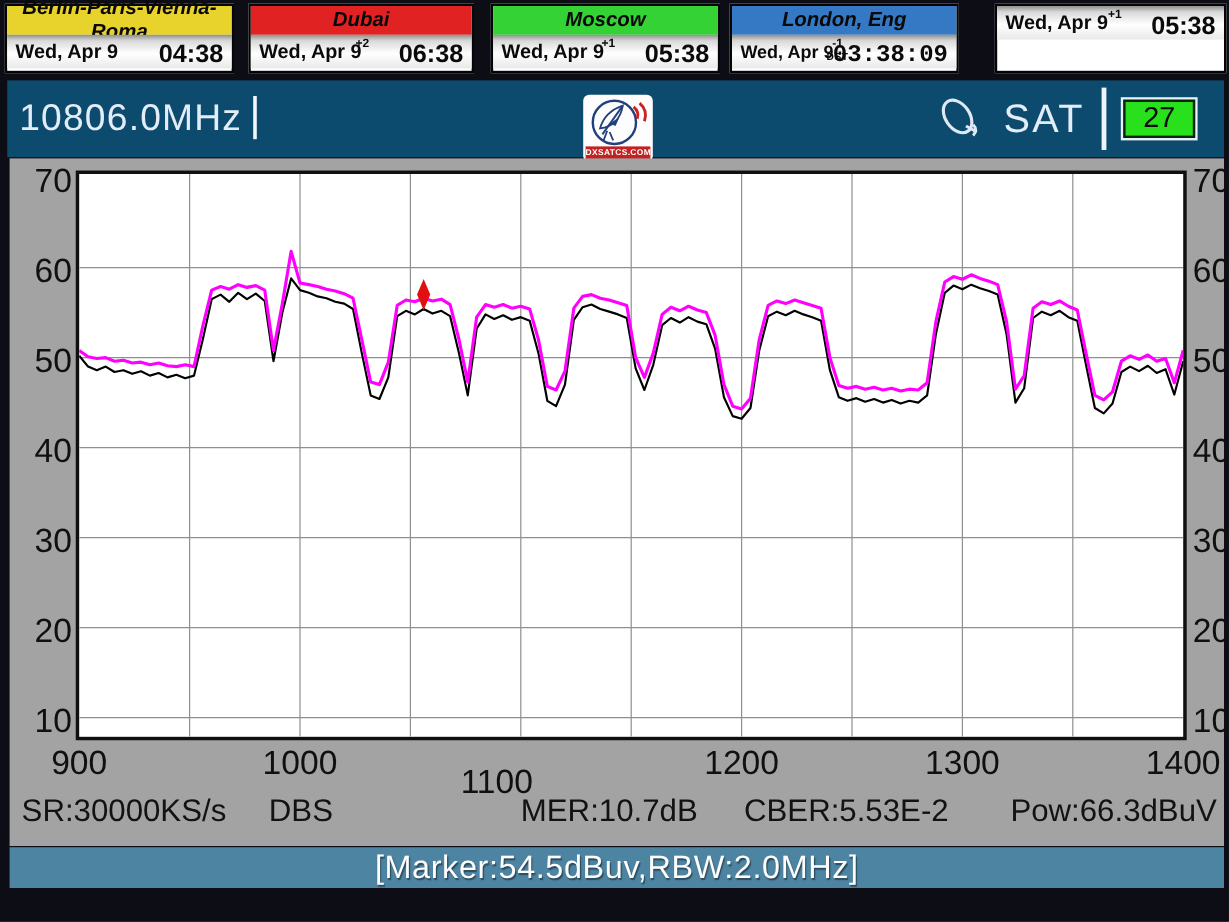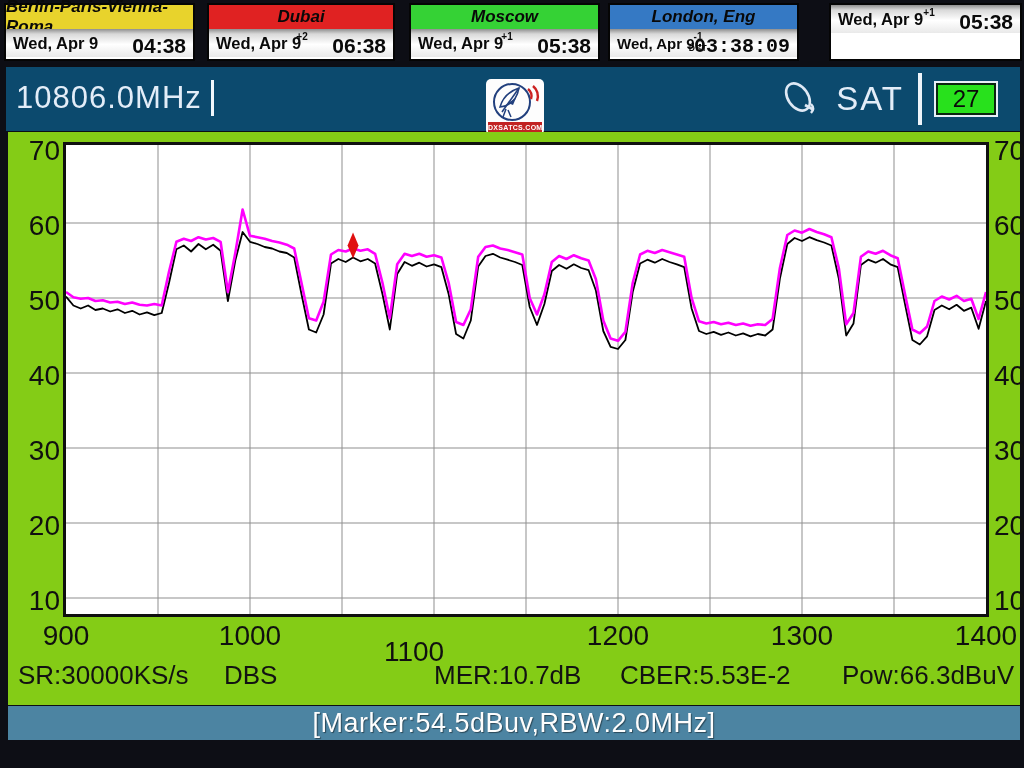--- a/index.html
+++ b/index.html
@@ -33,21 +33,21 @@
         color:#fff;font:bold 7px "Liberation Sans",sans-serif;text-align:center;line-height:11px;
         letter-spacing:.3px;}
   #sat-group{position:absolute;right:24px;top:0;height:64px;display:flex;align-items:center;}
   #sat-label{font:400 33px "Liberation Sans",sans-serif;color:#e3edf8;letter-spacing:2px;margin:0 14px 0 12px;}
   #sat-sep{width:4px;height:52px;background:#eef4fa;margin-right:14px;}
   #signal-badge{width:56px;height:28px;background:#28e11c;border:2px solid #0b2410;
         box-shadow:0 0 0 2px #e8f0f8;display:flex;align-items:center;justify-content:center;
         font:400 24px "Liberation Sans",sans-serif;color:#0a0a0a;}
 
   
-  #panel{position:absolute;left:8px;top:132px;width:1012px;height:573px;background:#84cc16;}
+  #panel{position:absolute;left:8px;top:132px;width:1012px;height:573px;background:#a3a3a3;}
   #plot{position:absolute;left:55px;top:10px;width:926px;height:475px;border:3px solid #101010;
         background:#fff;box-sizing:border-box;}
   #trace-svg{position:absolute;left:0;top:0;}
   .axis-label{position:absolute;font:400 28px "Liberation Sans",sans-serif;color:#101010;line-height:32px;}
   .ylab-left{width:46px;text-align:right;left:6px;}
   .ylab-right{width:60px;text-align:left;left:986px;}
   .xlab{width:90px;text-align:center;top:488px;}
 
   
   .status-item{position:absolute;top:528px;font:400 26px "Liberation Sans",sans-serif;color:#121212;
@@ -58,21 +58,21 @@
         display:flex;align-items:center;justify-content:center;}
   #marker-text{font:400 27px "Liberation Sans",sans-serif;color:#fdfdfd;
         text-shadow:1px 1px 1px rgba(0,0,0,.45);letter-spacing:.5px;}
 </style>
 </head>
 <body>
 
 <div id="screen">
 
   <div id="clock-row">
-    <div class="clock" style="left: 4px; width: 187px;">
+    <div class="clock" style="left: 4px; width: 187px; text-align: center;">
       <div class="clock-head" style="background: rgb(232, 211, 44);">Berlin-Paris-Vienna-Roma</div>
       <div class="clock-body">
         <span class="clock-date">Wed, Apr 9</span>
 
         <span class="clock-time">04:38</span>
       </div>
     </div>
 
     <div class="clock" style="left: 207px; width: 184px;">
       <div class="clock-head" style="background: rgb(224, 34, 34);">Dubai</div>

